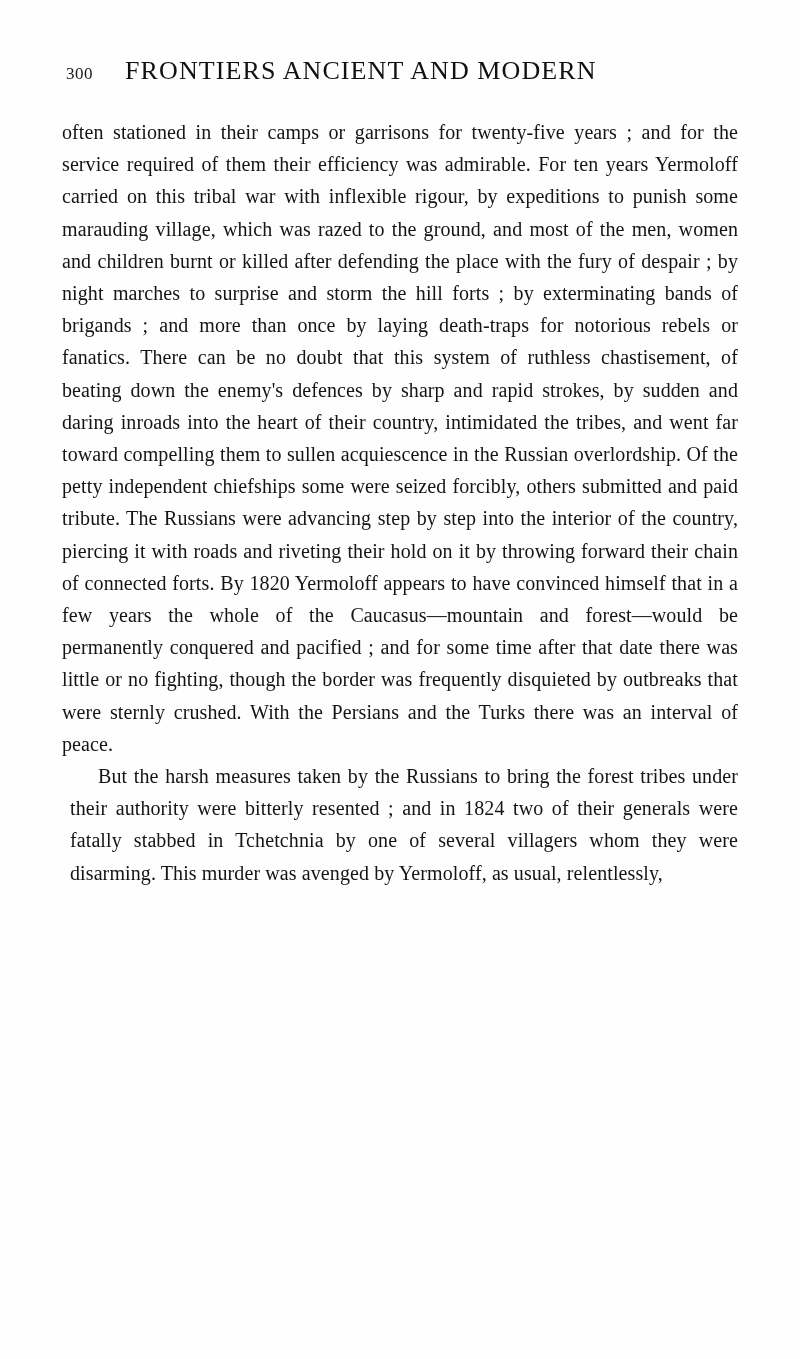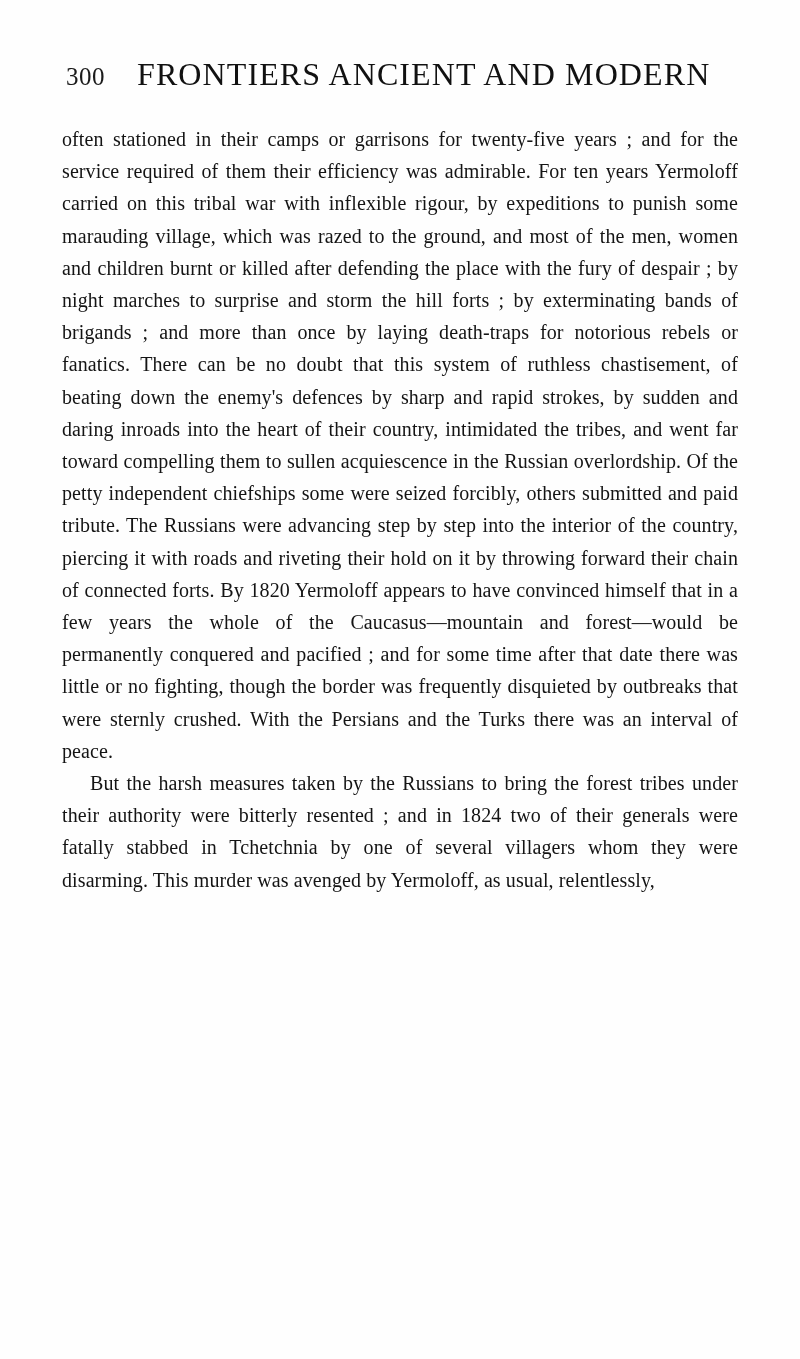--- a/index.html
+++ b/index.html
@@ -22,46 +22,47 @@
     padding: 56px 62px 0 62px;
     background: #fefefe;
   }
   .running-head {
     display: flex;
     align-items: baseline;
     margin: 0 0 30px 4px;
     letter-spacing: 0.5px;
   }
   .folio {
-    font-size: 25px;
+    font-size: 17px;
     font-weight: 400;
     letter-spacing: 0.5px;
     margin-right: 32px;
     color: #1a1a1a;
   }
   .head-title {
-    font-size: 32px;
+    font-size: 26px;
     font-weight: 400;
     letter-spacing: 1.1px;
     color: #111;
     white-space: nowrap;
   }
   .body-text {
     font-size: 20px;
     line-height: 32.2px;
     text-align: justify;
     text-justify: inter-word;
     color: #141414;
     letter-spacing: 0.1px;
   }
   .body-text p {
     margin: 0;
   }
   .body-text p.indent {
     text-indent: 28px;
+    margin-left: 8px;
   }
   .body-text p.first {
     text-indent: 0;
   }
 </style>
 </head>
 <body>
 
 <div class="page">
 

